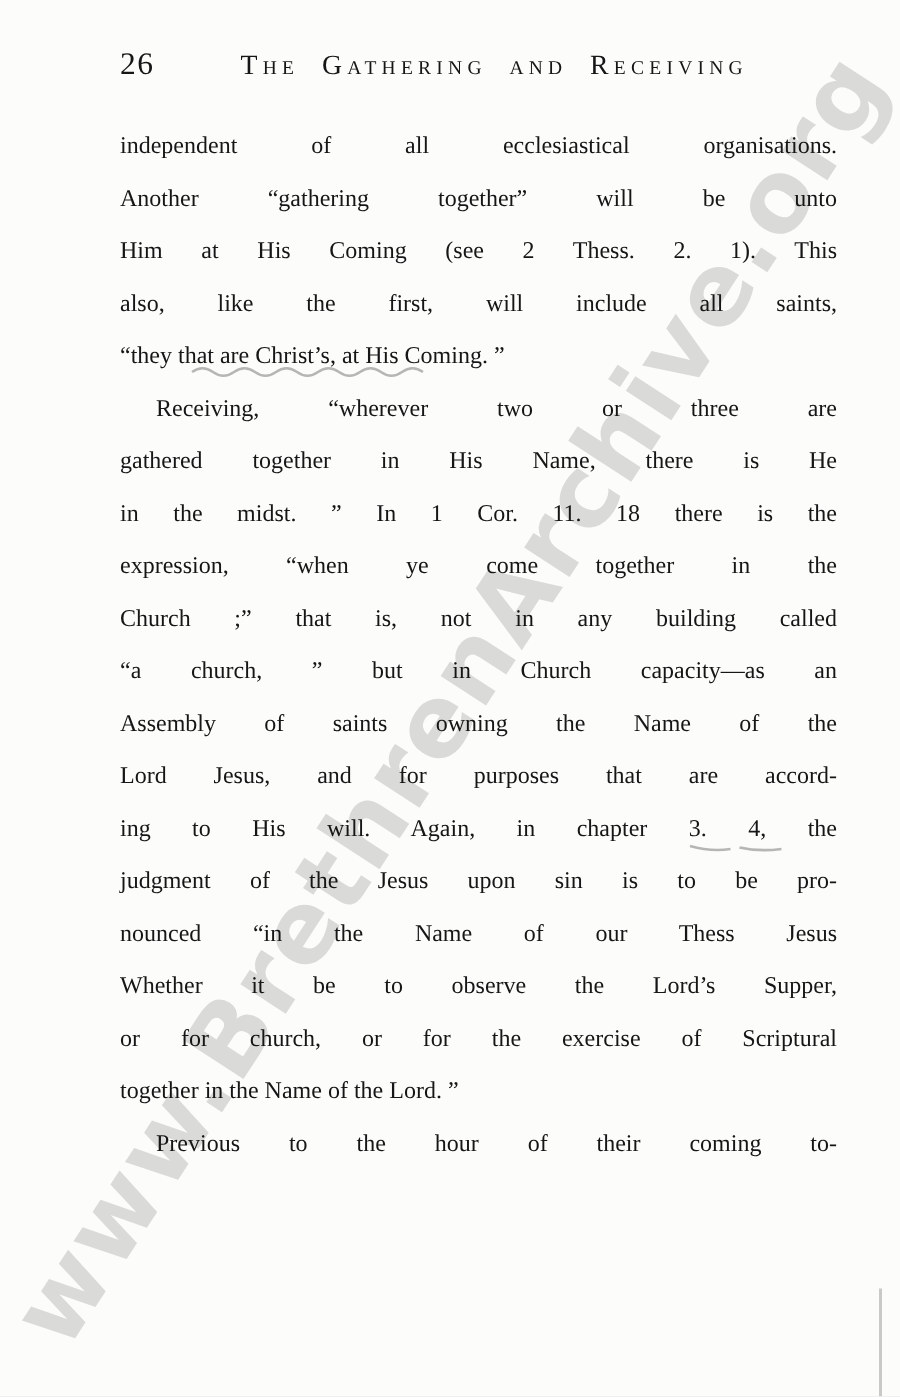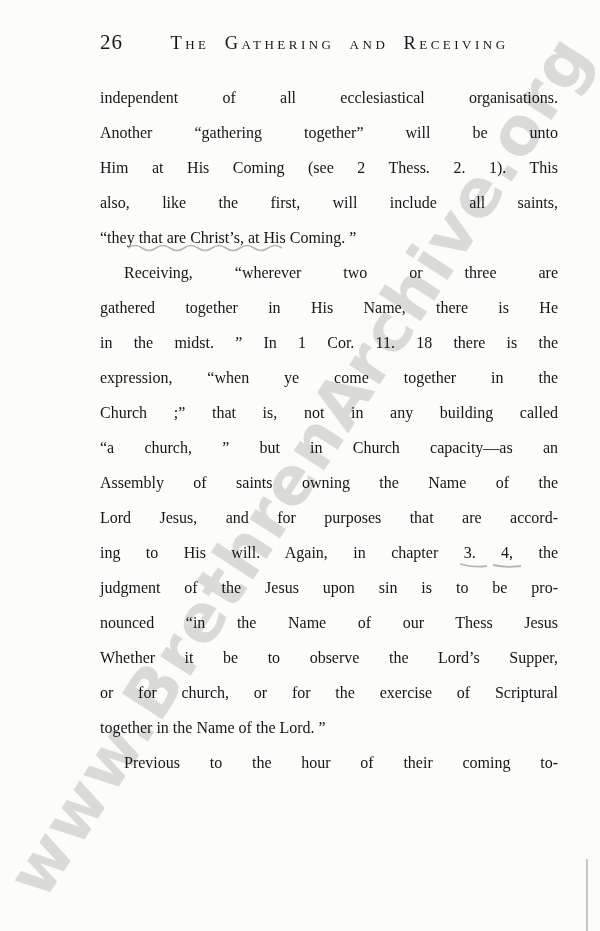--- a/index.html
+++ b/index.html
@@ -27,21 +27,20 @@
     font-size: 66px;
     letter-spacing: 2px;
     color: rgba(128, 128, 128, 0.28);
     white-space: nowrap;
     z-index: 1;
     pointer-events: none;
   }
   .content {
     position: relative;
     z-index: 2;
-    margin-left: 20px;
   }
   .page-header {
     display: flex;
     align-items: baseline;
     padding: 30px 44px 0 80px;
   }
   .page-number {
     font-size: 21px;
     letter-spacing: 1px;
   }

